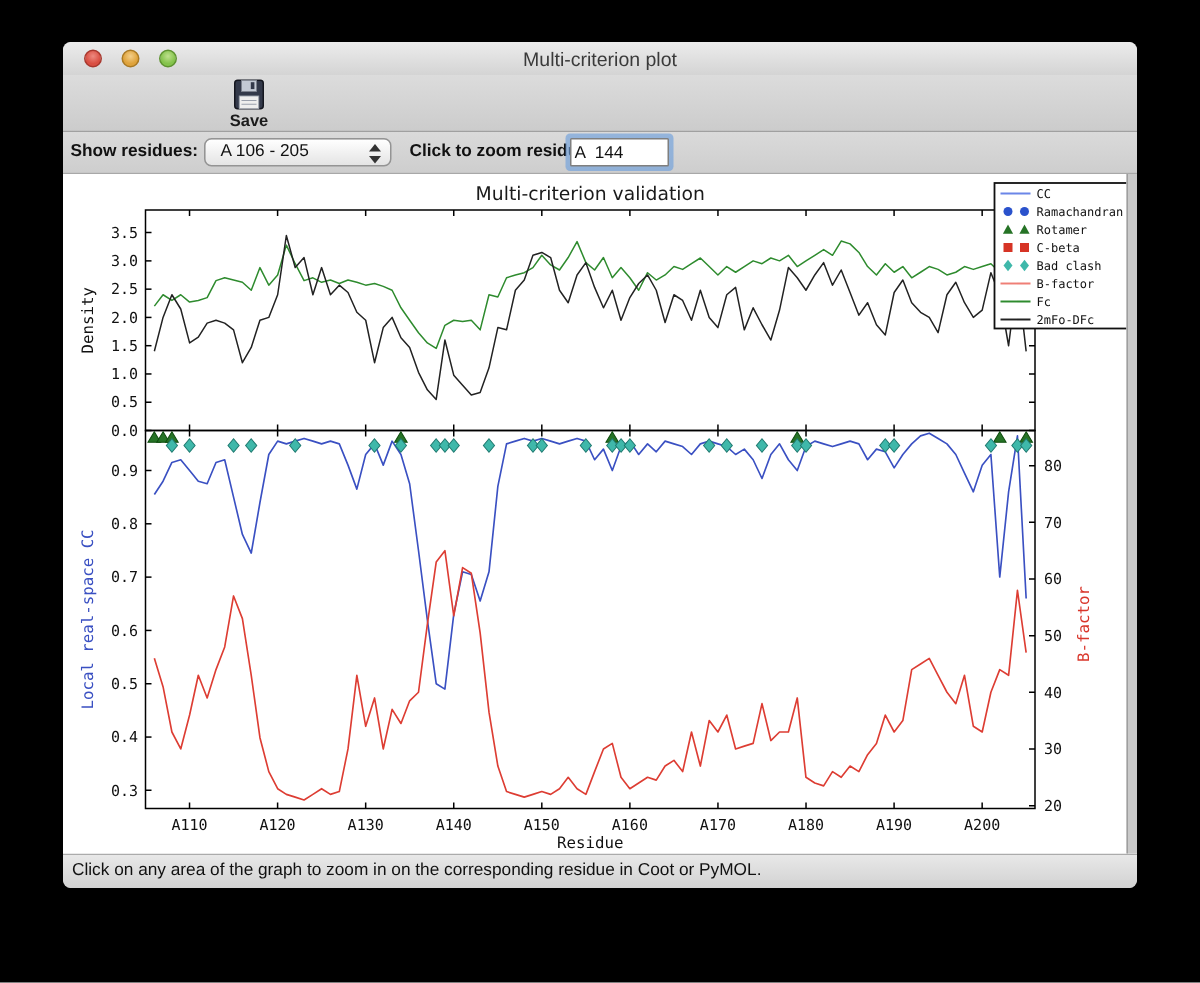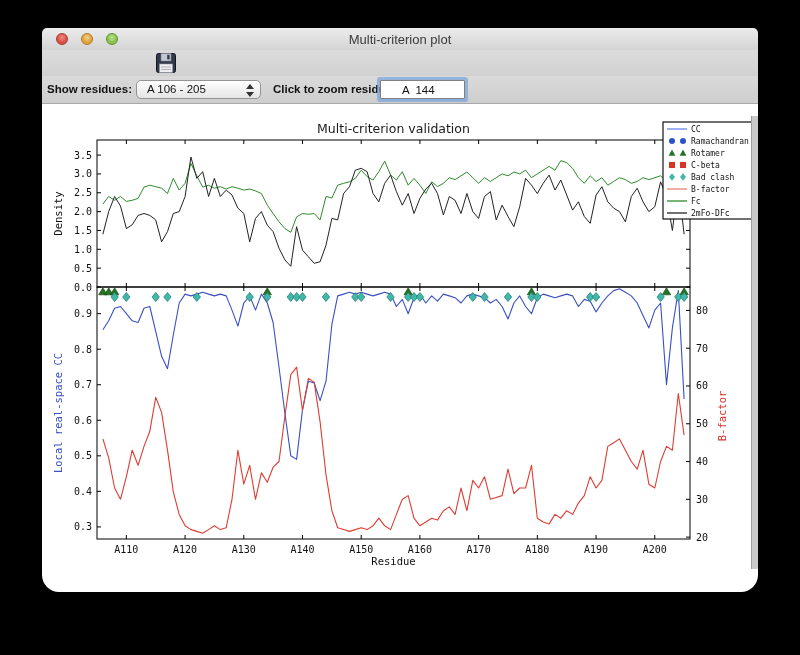--- a/index.html
+++ b/index.html
@@ -1,45 +1,45 @@
 <!DOCTYPE html>
 <html><head>
 <meta charset="utf-8">
 <style>
   html,body{margin:0;padding:0;}
   body{width:800px;height:655px;background:#000;position:relative;overflow:hidden;
        font-family:"Liberation Sans",sans-serif;}
-  .window{position:absolute;left:42px;top:28px;width:716px;height:564px;border-radius:17px;
+  .window{position:absolute;left:42px;top:28px;width:716px;height:564px;border-radius:6px;
           background:#fff;box-shadow:0 12px 40px rgba(0,0,0,.9);}
   .titlebar{position:absolute;left:0;top:0;width:716px;height:22px;border-radius:5px 5px 0 0;
             background:linear-gradient(#ececec,#d4d4d4);}
   .lights{position:absolute;left:14px;top:5px;display:flex;gap:13px;}
   .light{width:12px;height:12px;border-radius:50%;display:inline-block;box-sizing:border-box;}
   .light.red{background:radial-gradient(circle at 50% 35%,#ee8a80,#d94f43 60%);border:1px solid #a8382e;}
   .light.yellow{background:radial-gradient(circle at 50% 35%,#f3cf8a,#dfa33c 60%);border:1px solid #aa7a24;}
   .light.green{background:radial-gradient(circle at 50% 35%,#bfe08e,#84c34c 60%);border:1px solid #5e9330;}
   .title{position:absolute;left:0;right:0;top:4px;text-align:center;font-size:13px;color:#3a3a3a;}
   .toolbar{position:absolute;left:0;top:22px;width:716px;height:38px;
            background:linear-gradient(#dcdcdc,#cccccc);border-bottom:1px solid #a0a0a0;box-sizing:border-box;}
   .tool-btn{position:absolute;top:1px;height:36px;display:flex;flex-direction:column;align-items:center;justify-content:flex-start;cursor:default;}
   .tool-btn svg{display:block;}
   .tool-label{font-size:11px;color:#1c1c1c;margin-top:0px;white-space:nowrap;}
-  .controlsbar{position:absolute;left:0;top:48px;width:716px;height:28px;
+  .controlsbar{position:absolute;left:0;top:60px;width:716px;height:28px;
                background:linear-gradient(#dadada,#cecece);border-bottom:1px solid #a8a8a8;box-sizing:border-box;}
   .ctl-label{position:absolute;top:7px;font-size:11.5px;font-weight:bold;color:#111;white-space:nowrap;}
   .select{position:absolute;left:94px;top:4px;width:125px;height:19px;border:1px solid #949494;border-radius:5px;
           background:linear-gradient(#ffffff,#e4e4e4);box-sizing:border-box;}
   .select-value{position:absolute;left:10px;top:2px;font-size:11.5px;color:#111;}
   .stepper{position:absolute;right:5px;top:2px;width:10px;height:14px;}
   .stepper .up{position:absolute;left:1px;top:1px;width:0;height:0;
       border-left:4px solid transparent;border-right:4px solid transparent;border-bottom:5px solid #333;}
   .stepper .down{position:absolute;left:1px;bottom:0px;width:0;height:0;
       border-left:4px solid transparent;border-right:4px solid transparent;border-top:5px solid #333;}
   .residue-input{position:absolute;left:338px;top:4px;width:62px;height:17px;border:1px solid #7f7f7f;
-      background:#fff;font-family:"Liberation Sans",sans-serif;font-size:11.5px;color:#111;padding:0 0 0 21px;
+      background:#fff;font-family:"Liberation Sans",sans-serif;font-size:11.5px;color:#111;padding:0 0 0 2px;
       box-shadow:0 0 0 3px rgba(110,160,220,.65);border-radius:1px;white-space:pre;}
   .canvas{position:absolute;left:0;top:88px;width:716px;height:453px;background:#fff;}
   .scroll-strip{position:absolute;right:0;top:0;width:7px;height:453px;background:#c9c9c9;border-left:1px solid #9e9e9e;box-sizing:border-box;}
   .statusbar{position:absolute;left:0;top:541px;width:716px;height:23px;border-top:1px solid #ababab;
              background:linear-gradient(#e8e8e8,#d2d2d2);border-radius:0 0 5px 5px;box-sizing:border-box;}
   .status-text{position:absolute;left:6px;top:4px;font-size:11.5px;color:#111;}
 </style>
 </head>
 <body>
 
@@ -266,13 +266,16 @@
           <text x="649" y="75.8" font-family="DejaVu Sans Mono, monospace" font-size="8" fill="#111">B-factor</text>
           <line x1="625" y1="85" x2="645" y2="85" stroke="#2e8b2e" stroke-width="1.3"></line>
           <text x="649" y="87.8" font-family="DejaVu Sans Mono, monospace" font-size="8" fill="#111">Fc</text>
           <line x1="625" y1="97" x2="645" y2="97" stroke="#222222" stroke-width="1.3"></line>
           <text x="649" y="99.8" font-family="DejaVu Sans Mono, monospace" font-size="8" fill="#111">2mFo-DFc</text>
         </g>
       </svg>
     <div class="scroll-strip"></div>
   </div>
 
+  <div class="statusbar">
+    <span class="status-text">Click on any area of the graph to zoom in on the corresponding residue in Coot or PyMOL.</span>
+  </div>
 </div>
 
 </body></html>

